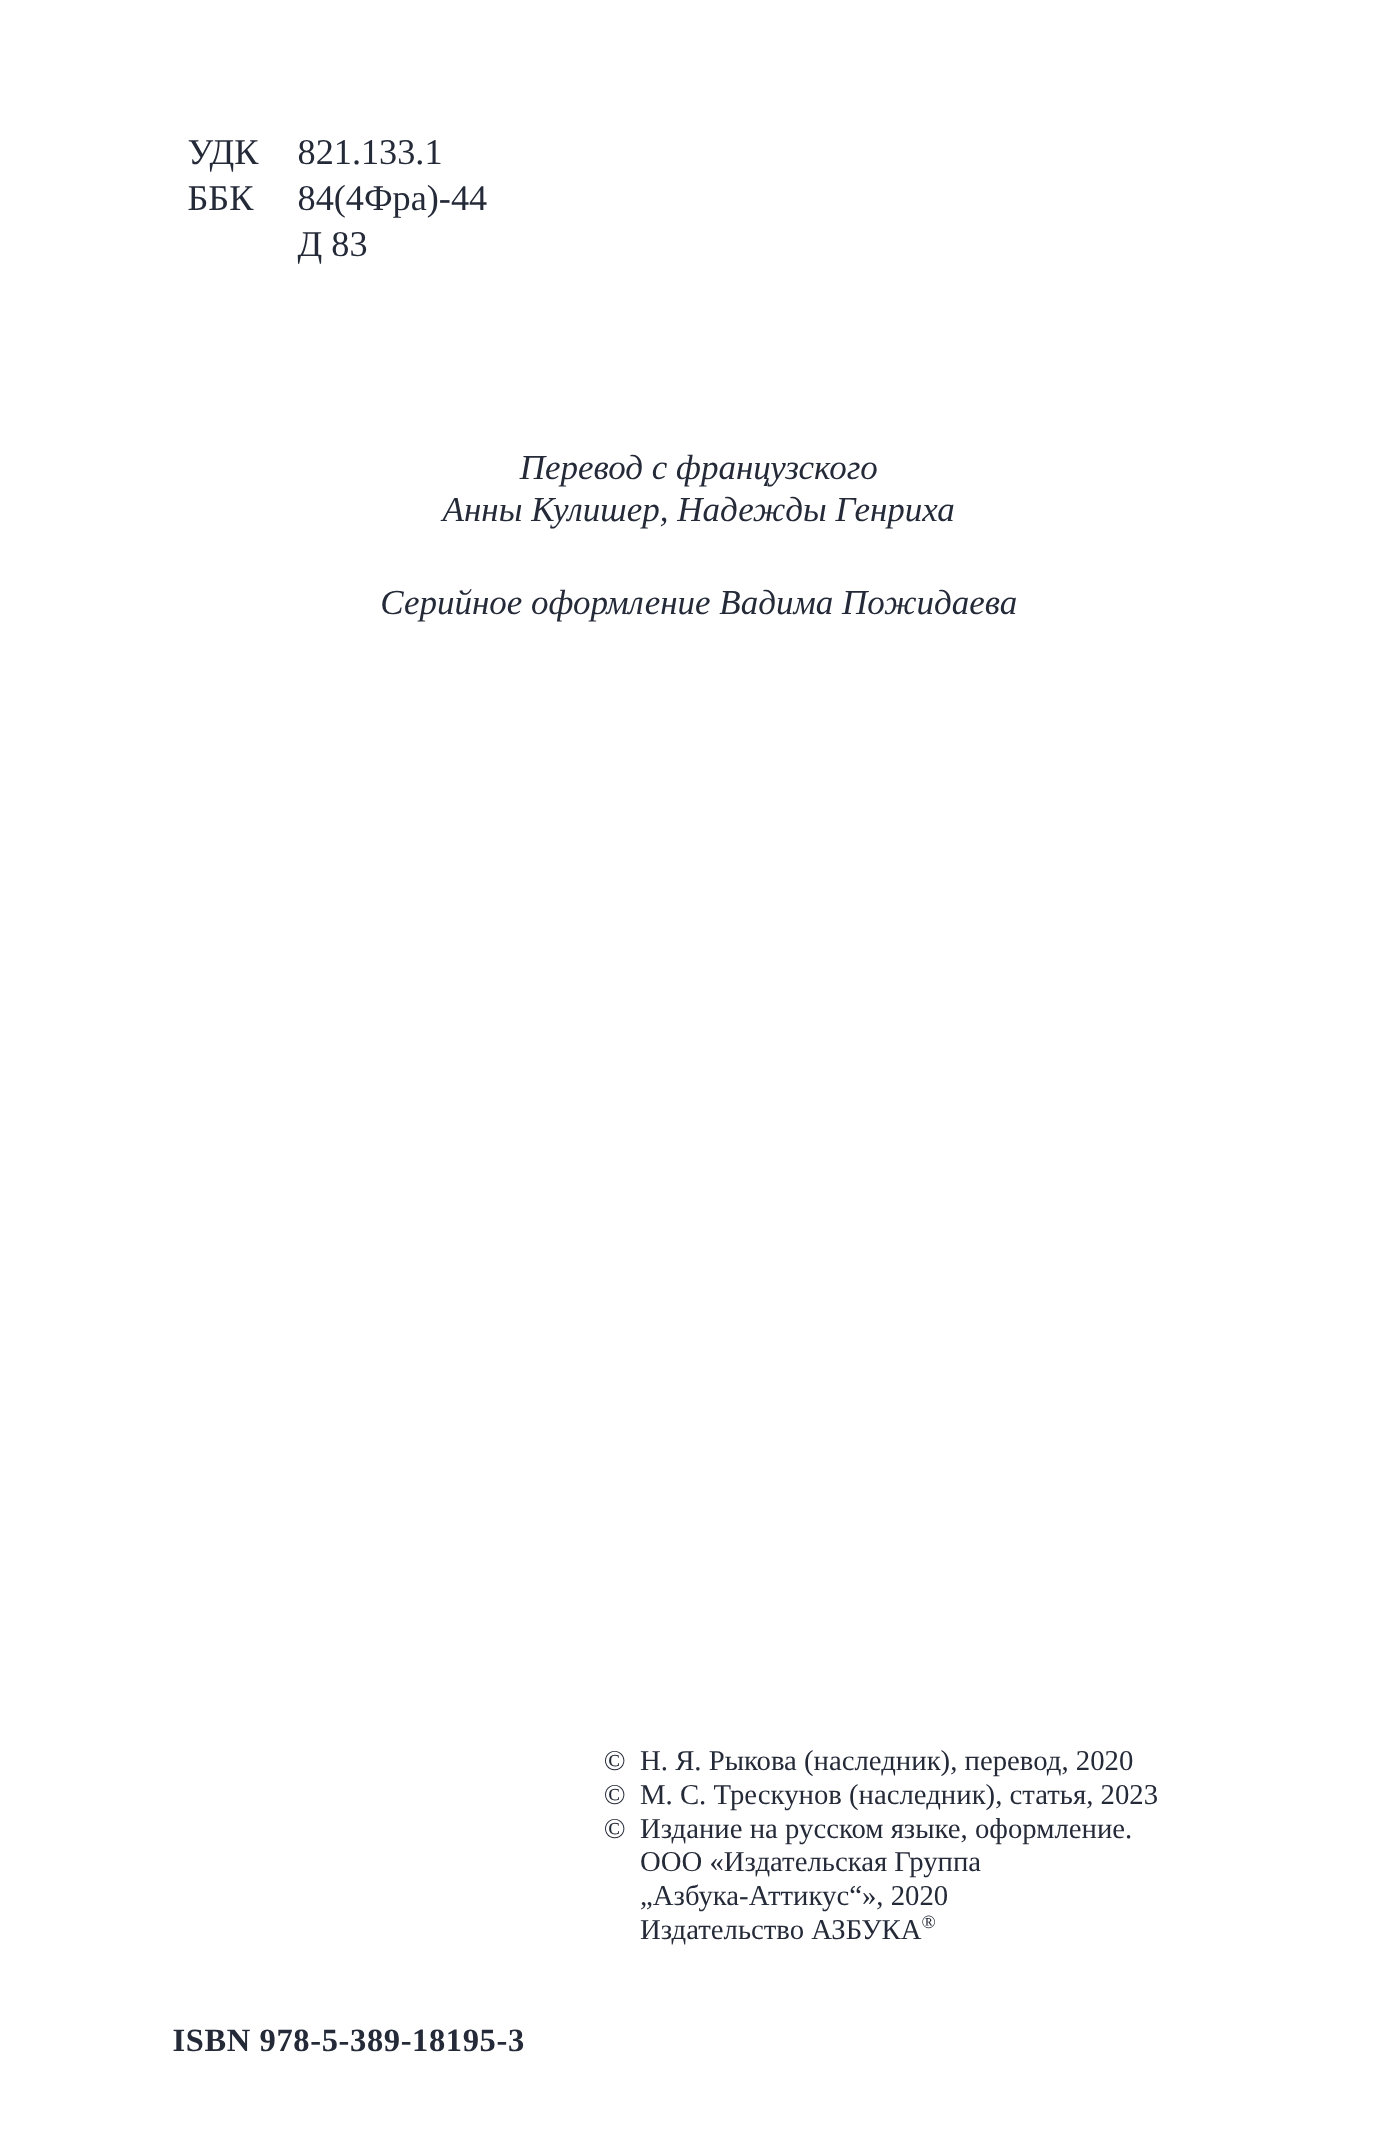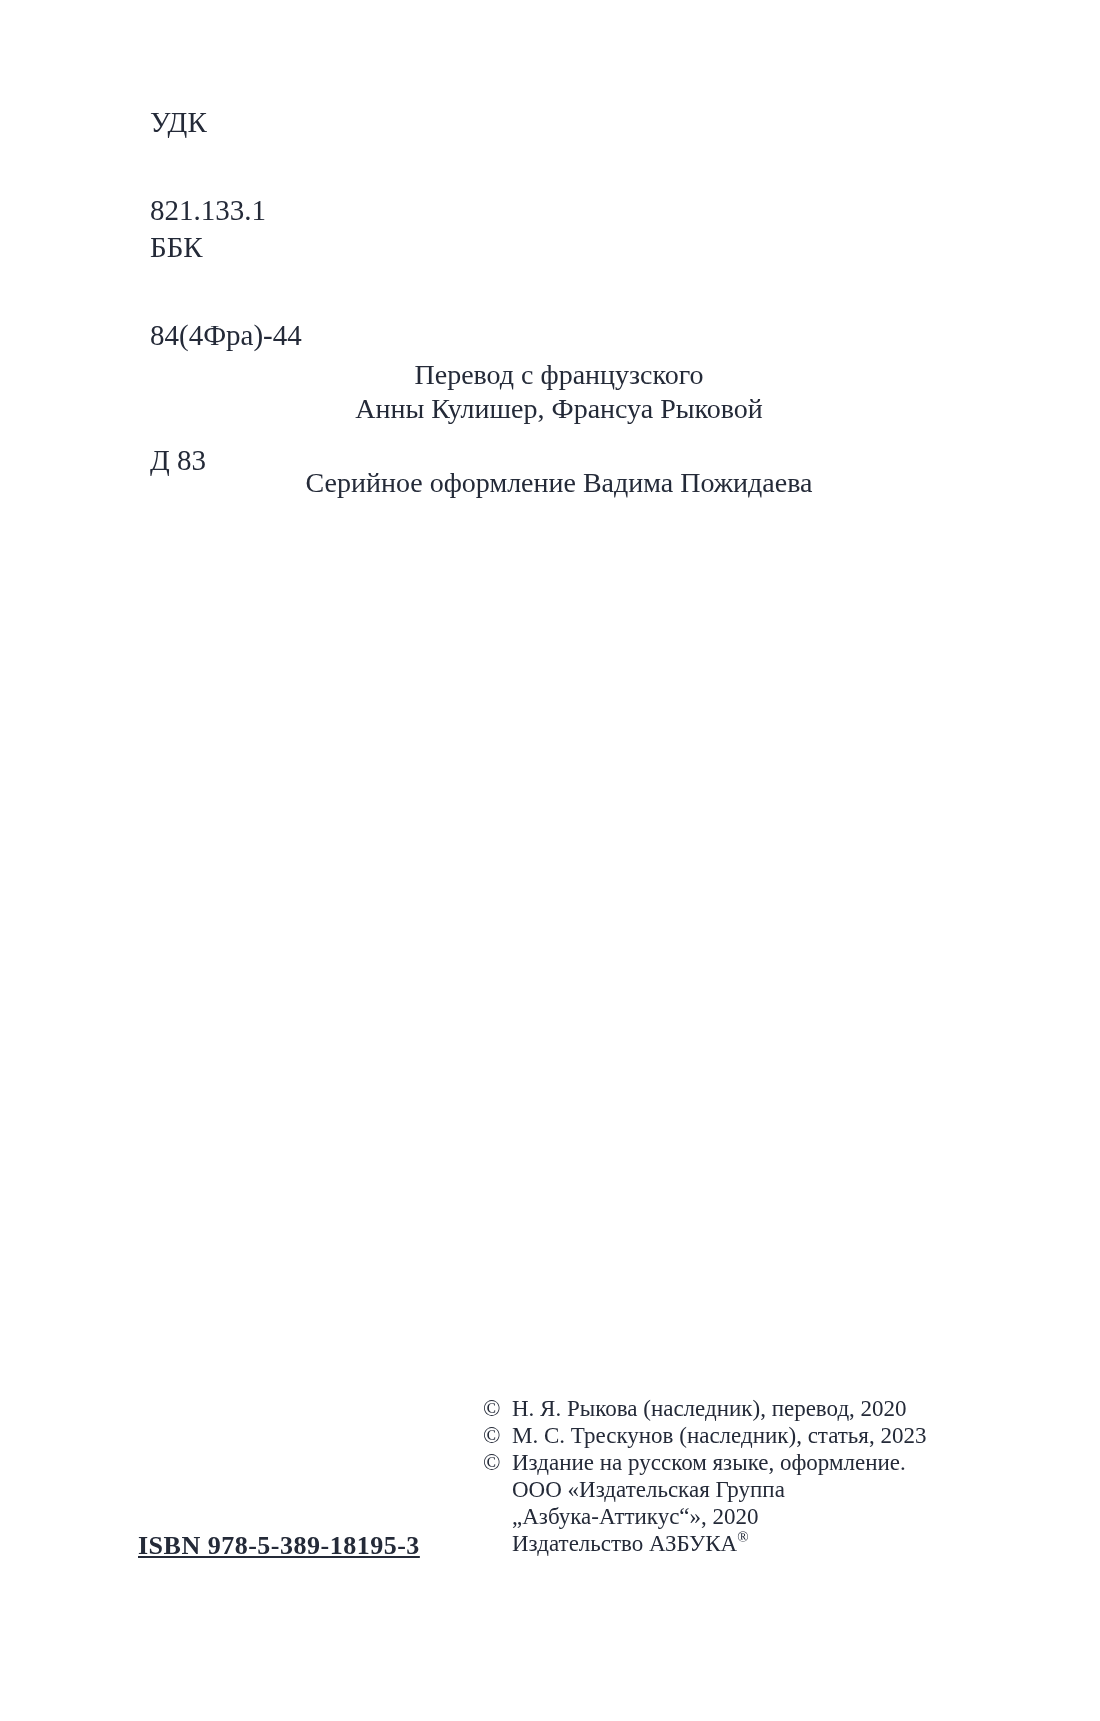--- a/index.html
+++ b/index.html
@@ -16,37 +16,37 @@
 
   
   .udk-block {
     position: absolute;
     left: 150px;
     top: 104px;
     font-size: 29px;
     line-height: 37px;
     white-space: nowrap;
   }
-  .udk-row { display: flex; flex-direction: column; }
+  .udk-row { display: flex; }
   .udk-label { width: 88px; flex: 0 0 88px; }
   .udk-value { }
 
   
   .center-block {
     position: absolute;
     left: 18px;
     top: 358px;
     width: 1082px;
     text-align: center;
     font-size: 28px;
     line-height: 34px;
   }
   .center-block p { margin: 0; }
   .center-block p + p { margin-top: 40px; }
-  .center-block .line { display: block; }
+  .center-block .line { display: block; font-style: italic; }
 
   
   .copyright-block {
     position: absolute;
     left: 483px;
     top: 1395px;
     font-size: 23px;
     line-height: 27px;
     white-space: nowrap;
   }
@@ -55,26 +55,25 @@
   .reg {
     font-size: 15px;
     vertical-align: super;
     line-height: 0;
   }
 
   
   .isbn {
     position: absolute;
     left: 138px;
-    top: 1531px;
+    top: 1618px;
     font-size: 26px;
     font-weight: bold;
     letter-spacing: 0.5px;
     white-space: nowrap;
-    text-decoration: underline;
   }
 </style>
 </head>
 <body>
 
 <div class="page">
 
   <div class="udk-block">
     <div class="udk-row">
       <span class="udk-label">УДК</span>
@@ -86,21 +85,21 @@
     </div>
     <div class="udk-row">
       <span class="udk-label"></span>
       <span class="udk-value">Д 83</span>
     </div>
   </div>
 
   <div class="center-block">
     <p>
       <span class="line">Перевод с французского</span>
-      <span class="line">Анны Кулишер, Франсуа Рыковой</span>
+      <span class="line">Анны Кулишер, Надежды Генриха</span>
     </p>
     <p>
       <span class="line">Серийное оформление Вадима Пожидаева</span>
     </p>
   </div>
 
   <div class="copyright-block">
     <div class="crow">
       <span class="sym">©</span>
       <span class="txt">Н. Я. Рыкова (наследник), перевод, 2020</span>

